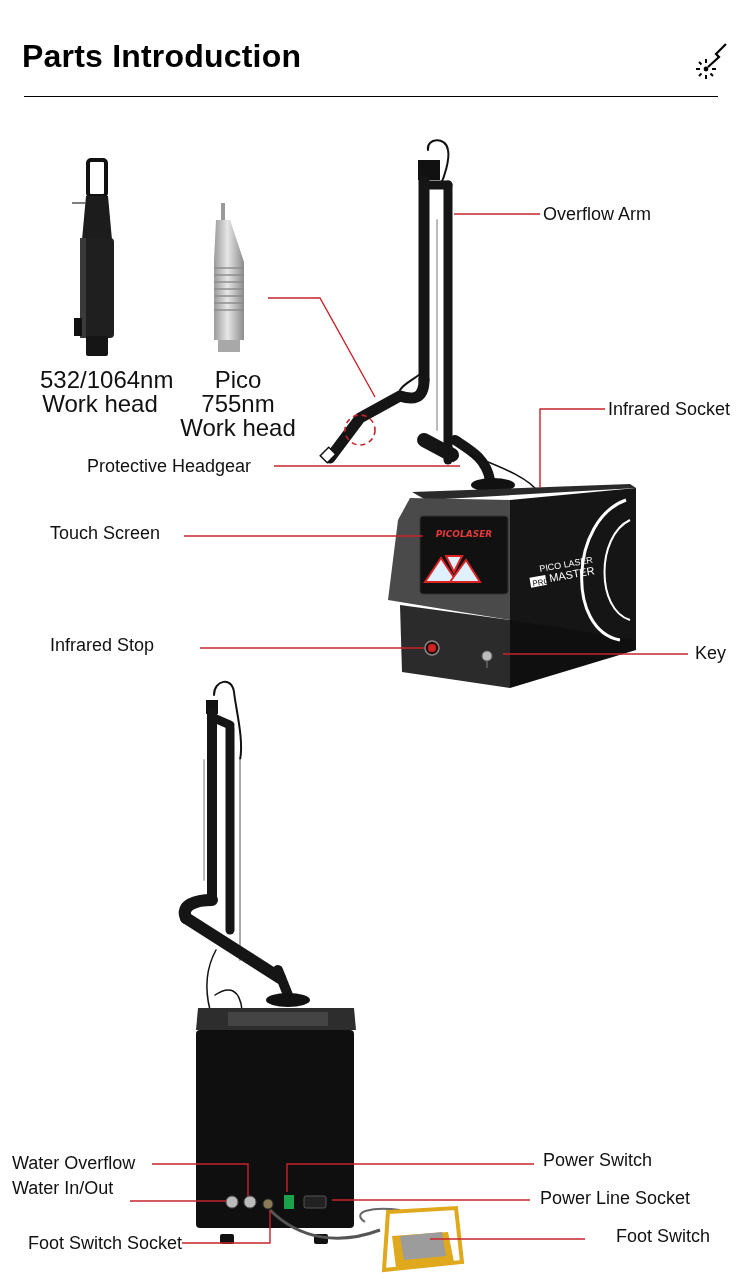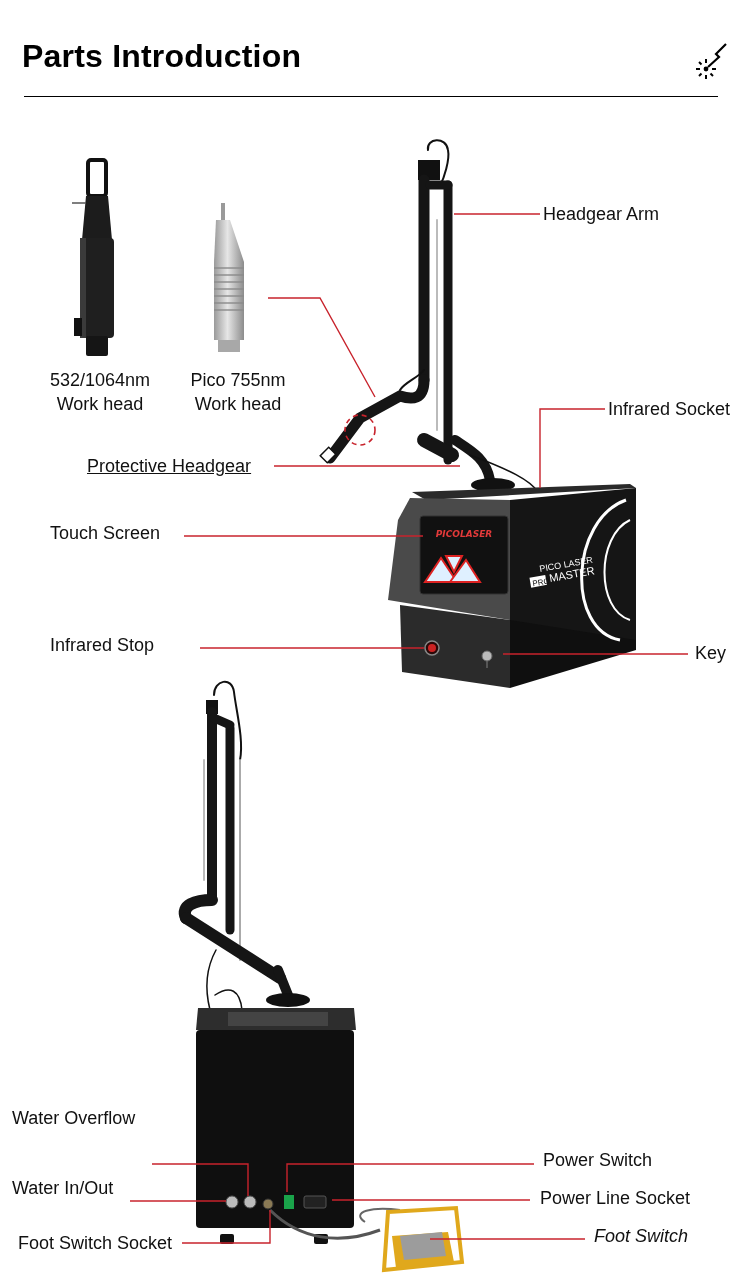--- a/index.html
+++ b/index.html
@@ -3,21 +3,21 @@
 <meta charset="utf-8">
 <style>
   html, body { margin:0; padding:0; background:#ffffff; }
   body { width:750px; height:1285px; position:relative; overflow:hidden;
          font-family:"Liberation Sans", sans-serif; color:#111; }
   .abs { position:absolute; }
   .title { left:22px; top:38px; font-size:32px; font-weight:bold; letter-spacing:0.2px; color:#000; }
   .rule { left:24px; top:96px; width:694px; height:1px; background:#000; }
   .logo { left:686px; top:40px; width:44px; height:44px; }
   .label { font-size:18px; color:#111; white-space:nowrap; line-height:20px; }
-  .cap { font-size:18px; color:#111; text-align:center; line-height:24px; }
+  .cap { font-size:24px; color:#111; text-align:center; line-height:24px; }
   svg.canvas { position:absolute; left:0; top:0; }
 </style>
 </head>
 <body>
 
 <div class="abs title">Parts Introduction</div>
 <svg class="abs logo" viewBox="0 0 44 44">
   <polyline points="40,4 30,14 33,17 22,27" fill="none" stroke="#000" stroke-width="2.2"></polyline>
   <circle cx="20" cy="29" r="2.4" fill="#000"></circle>
   <g stroke="#000" stroke-width="2">
@@ -163,25 +163,25 @@
 
 <div class="abs cap" style="left:40px;top:368px;width:120px;">
   <div>532/1064nm</div>
   <div>Work head</div>
 </div>
 <div class="abs cap" style="left:178px;top:368px;width:120px;">
   <div>Pico 755nm</div>
   <div>Work head</div>
 </div>
 
-<div class="abs label" style="left:543px;top:204px;">Headgear Arm</div>
+<div class="abs label" style="left:543px;top:204px;">Overflow Arm</div>
 <div class="abs label" style="left:608px;top:399px;">Infrared Socket</div>
-<div class="abs label" style="left:87px;top:456px;text-decoration:underline;">Protective Headgear</div>
+<div class="abs label" style="left:87px;top:456px;">Protective Headgear</div>
 <div class="abs label" style="left:50px;top:523px;">Touch Screen</div>
 <div class="abs label" style="left:50px;top:635px;">Infrared Stop</div>
 <div class="abs label" style="left:695px;top:643px;">Key</div>
 
-<div class="abs label" style="left:12px;top:1108px;">Water Overflow</div>
+<div class="abs label" style="left:12px;top:1153px;">Water Overflow</div>
 <div class="abs label" style="left:12px;top:1178px;">Water In/Out</div>
-<div class="abs label" style="left:18px;top:1233px;">Foot Switch Socket</div>
+<div class="abs label" style="left:28px;top:1233px;">Foot Switch Socket</div>
 <div class="abs label" style="left:543px;top:1150px;text-align:right;">Power Switch</div>
 <div class="abs label" style="left:540px;top:1188px;">Power Line Socket</div>
-<div class="abs label" style="left:594px;top:1226px;font-style:italic;">Foot Switch</div>
+<div class="abs label" style="left:616px;top:1226px;">Foot Switch</div>
 
 </body></html>

